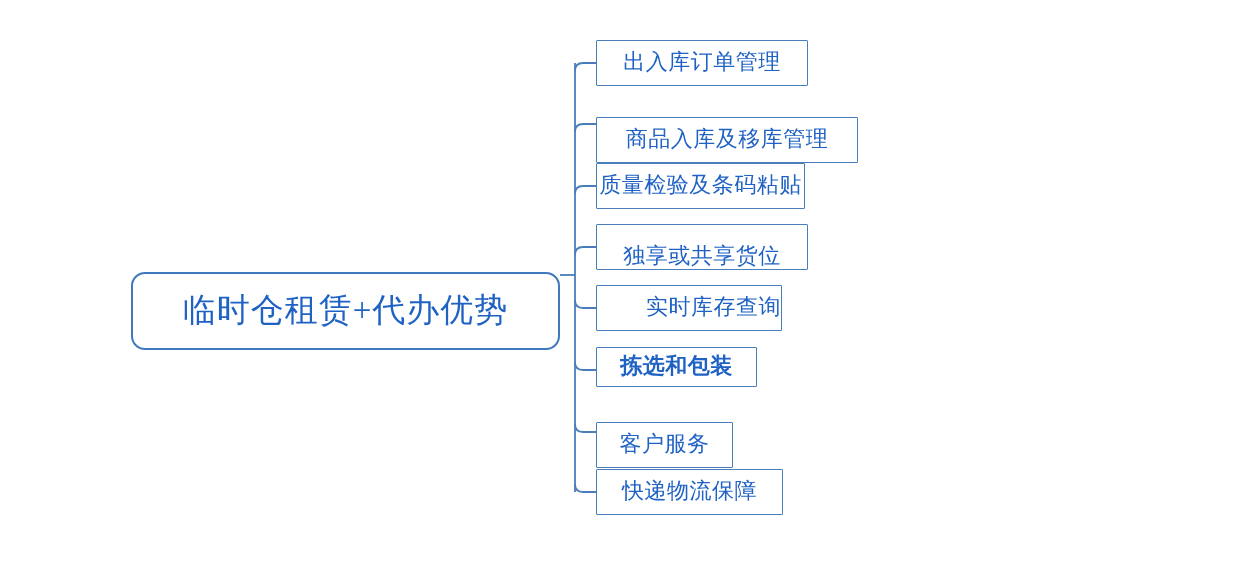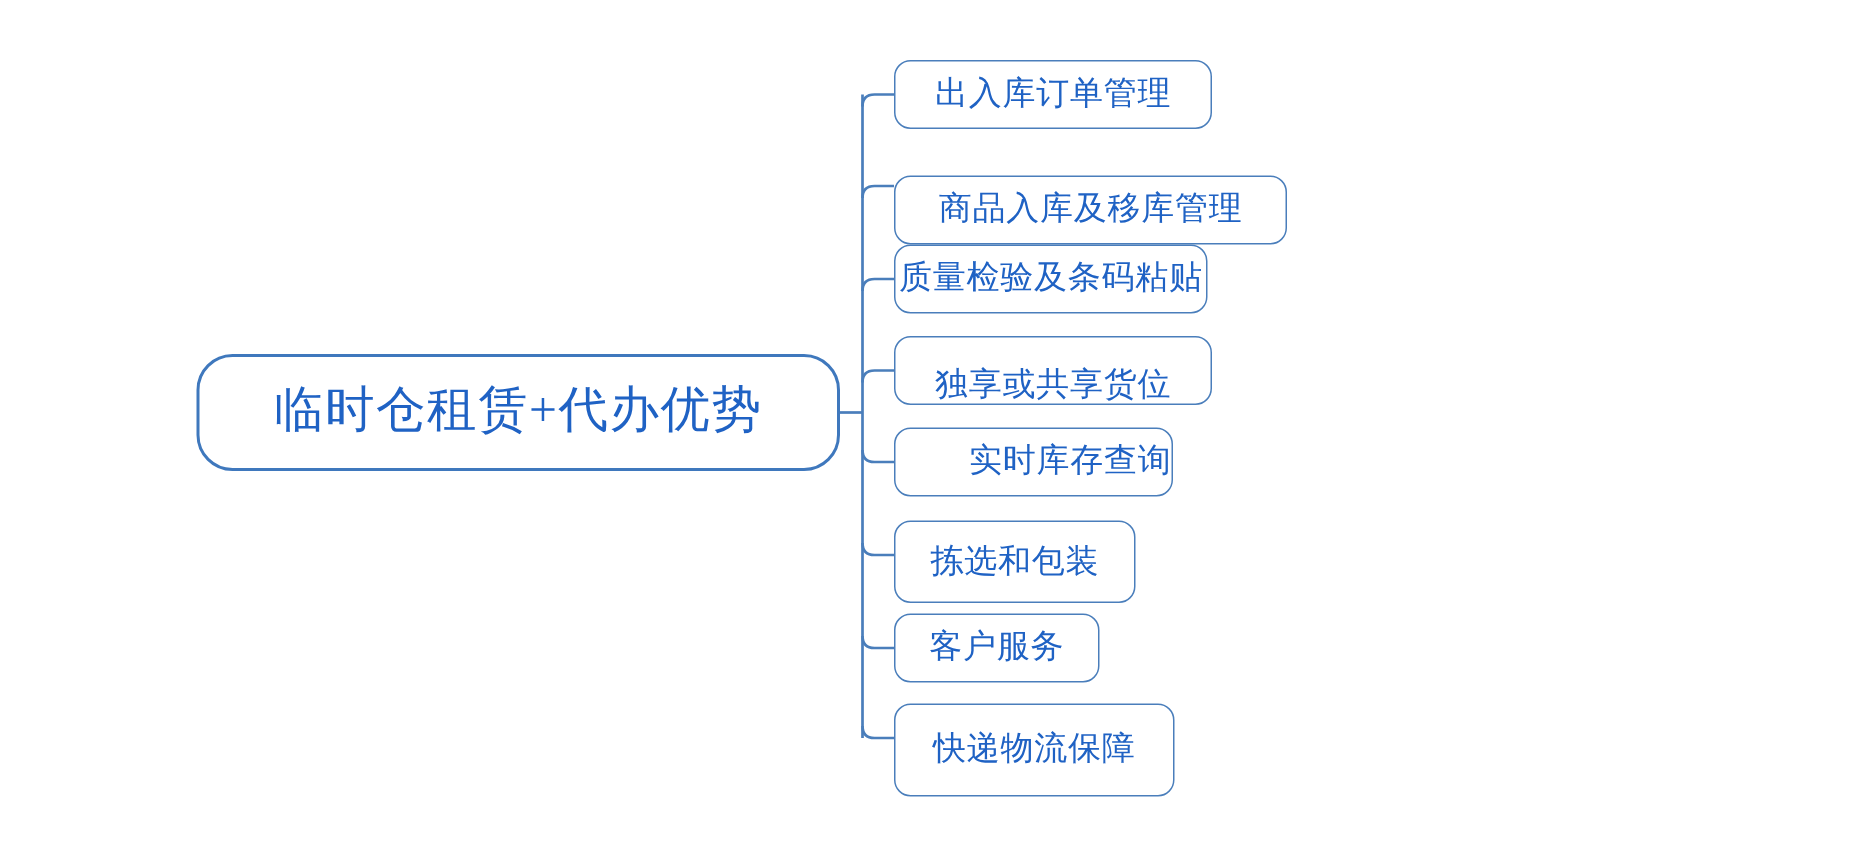--- a/index.html
+++ b/index.html
@@ -24,35 +24,36 @@
     left: 0;
     top: 0;
     width: 1234px;
     height: 576px;
     pointer-events: none;
   }
   .node {
     position: absolute;
     box-sizing: border-box;
     border: 1.6px solid #4a7ebb;
-    border-radius: 11px;
+    border-radius: 1px;
     background: #ffffff;
     color: #1f62c4;
     display: flex;
     align-items: center;
     justify-content: center;
     white-space: nowrap;
     letter-spacing: 0.5px;
   }
   .node.root {
     border-width: 2px;
-    border-radius: 24px;
+    border-radius: 14px;
     border-color: #3f78bd;
     font-size: 33px;
     letter-spacing: 1px;
+    margin-top: 36px;
   }
   .node.child {
     font-size: 22px;
   }
   .node-label {
     display: inline-block;
     line-height: 1;
     padding-bottom: 2px;
   }
 </style>
@@ -87,24 +88,24 @@
       </div>
       <div class="node child" style="left: 596px; top: 163px; width: 209px; height: 46px;">
         <span class="node-label">质量检验及条码粘贴</span>
       </div>
       <div class="node child" style="left: 596px; top: 224px; width: 212px; height: 46px; align-items: flex-end;">
         <span class="node-label">独享或共享货位</span>
       </div>
       <div class="node child" style="left: 596px; top: 285px; width: 186px; height: 46px; justify-content: flex-end;">
         <span class="node-label">实时库存查询</span>
       </div>
-      <div class="node child" style="left: 596px; top: 347px; width: 161px; height: 55px;">
+      <div class="node child" style="left: 596px; top: 347px; width: 161px; height: 40px; font-weight: bold;">
         <span class="node-label">拣选和包装</span>
       </div>
-      <div class="node child" style="left: 596px; top: 409px; width: 137px; height: 46px; justify-content: center;">
+      <div class="node child" style="left: 596px; top: 422px; width: 137px; height: 46px; justify-content: center;">
         <span class="node-label">客户服务</span>
       </div>
-      <div class="node child" style="left: 596px; top: 469px; width: 187px; height: 62px;">
+      <div class="node child" style="left: 596px; top: 469px; width: 187px; height: 46px;">
         <span class="node-label">快递物流保障</span>
       </div>
     </div>
 
 </div>
 
 </body></html>

